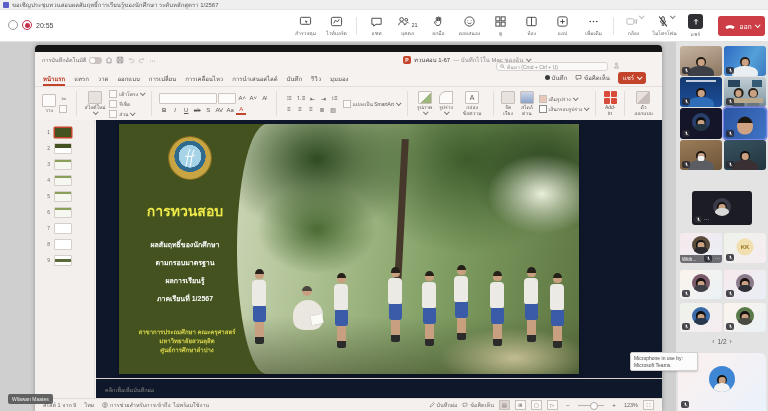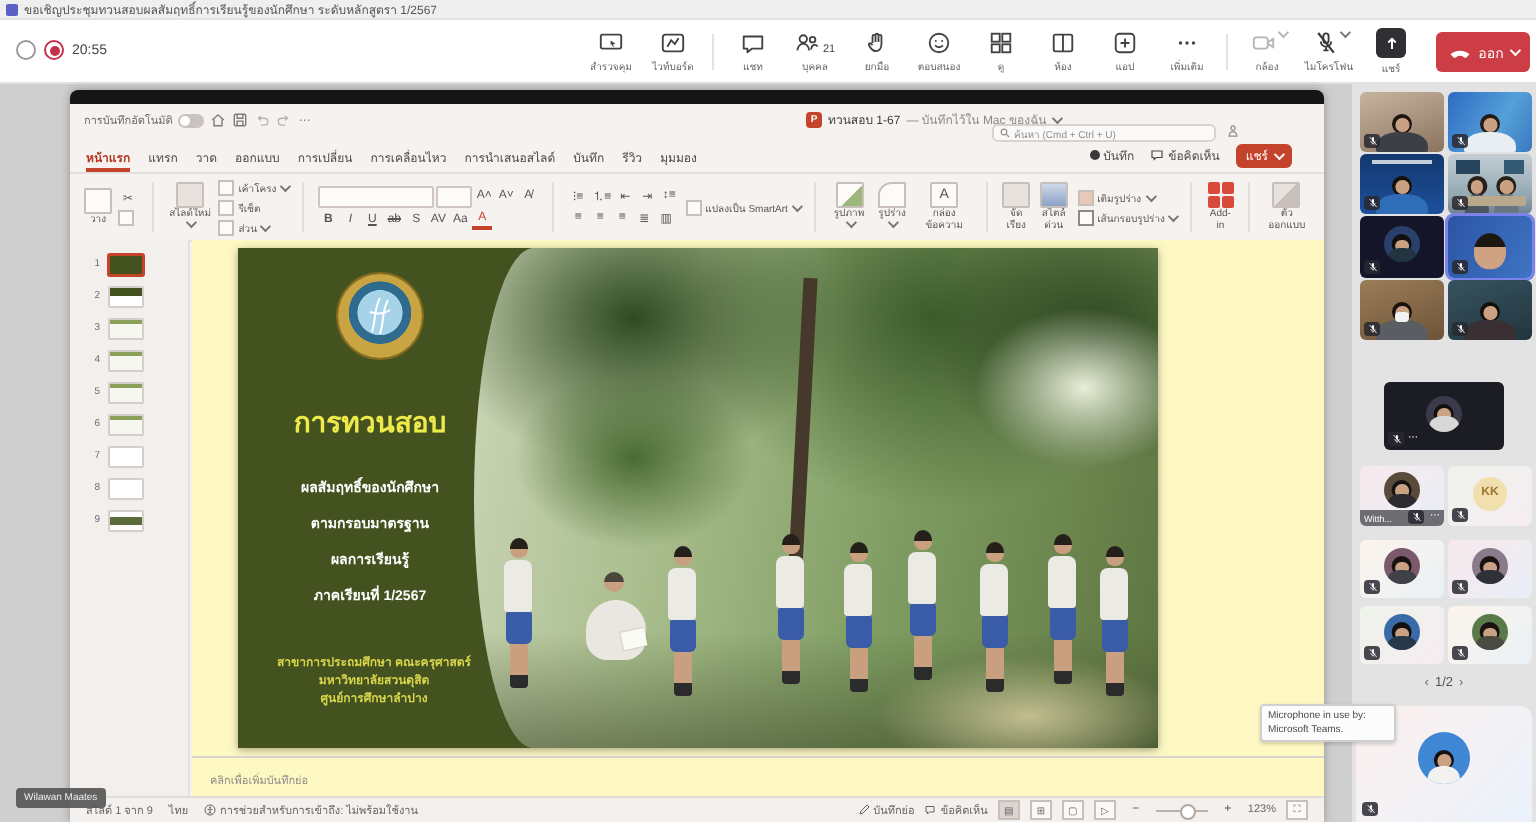--- a/index.html
+++ b/index.html
@@ -70,21 +70,21 @@
   
   .pbody{position:absolute;top:75px;bottom:13px;left:0;right:0;}
   .thumbs{position:absolute;left:0;top:0;bottom:0;width:60px;background:#f3efed;border-right:1px solid #e6dfdb;padding-top:4px;box-sizing:border-box;}
   .trow{display:flex;align-items:center;gap:4px;height:16px;padding-left:10px;cursor:pointer;}
   .tnum{font-size:5px;color:#6d6d6d;width:5px;text-align:right;}
   .tbox{width:16px;height:9px;border:1px solid #d6cec9;background:#fff;border-radius:1px;}
   .tb1{background:#43521e;border:1px solid #c4432b;box-shadow:0 0 0 .5px #c4432b;}
   .tb2{background:linear-gradient(#43521e 45%,#fff 45%);}
   .tbg{background:linear-gradient(#8aa05a 20%,#f7f7f2 20%);}
   .tb9{background:linear-gradient(#fff 30%,#5a6a3a 30%,#5a6a3a 70%,#fff 70%);}
-  .editor{position:absolute;left:61px;right:0;top:0;bottom:0;background:#fef9c3;}
+  .editor{position:absolute;left:61px;right:0;top:0;bottom:0;background:#0f172a;}
   .notesline{position:absolute;left:0;right:0;top:258px;border-top:1px solid #d9d2ce;}
   .notes{position:absolute;left:9px;top:266px;font-size:5.5px;color:#8f8a87;}
   
   .pstatus{position:absolute;left:0;right:0;bottom:0;height:13px;background:#f4f0ee;border-top:1px solid #e2dbd7;display:flex;align-items:center;gap:8px;padding:0 8px;font-size:5.5px;color:#6a6461;box-sizing:border-box;white-space:nowrap;}
   .sright{margin-left:auto;display:flex;align-items:center;gap:5px;}
   .vico{width:9px;height:8px;border:1px solid #c9c0bb;background:#fbf9f8;display:flex;align-items:center;justify-content:center;font-size:5px;color:#6a6461;cursor:pointer;}
   .vico.on{background:#ddd5d1;}
   .zline{width:26px;height:1px;background:#b9b1ac;position:relative;}
   .zknob{position:absolute;left:12px;top:-2.5px;width:6px;height:6px;border-radius:50%;background:#fff;border:1px solid #b1a9a4;}
   

